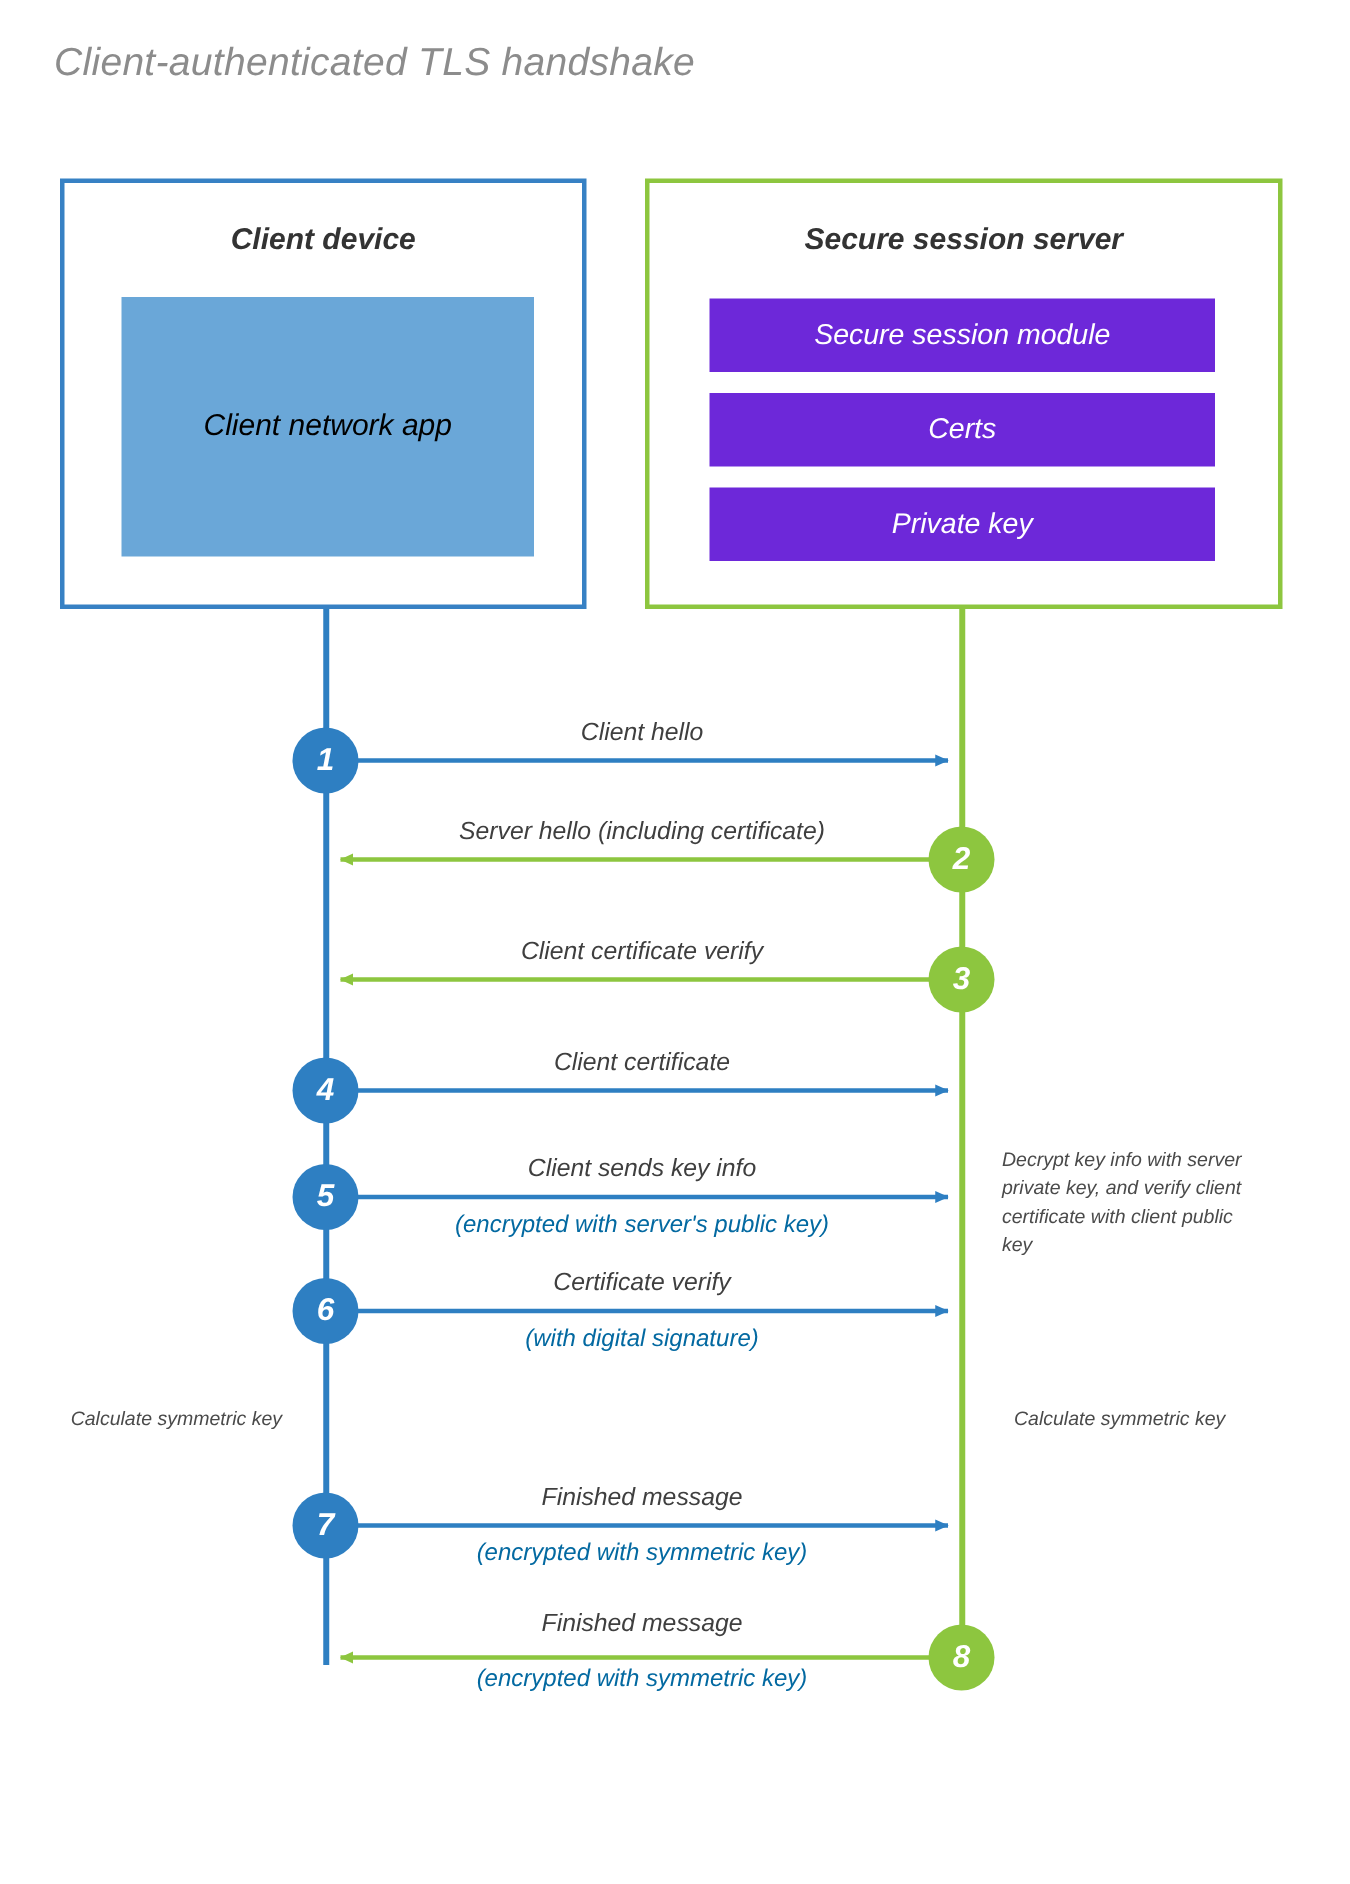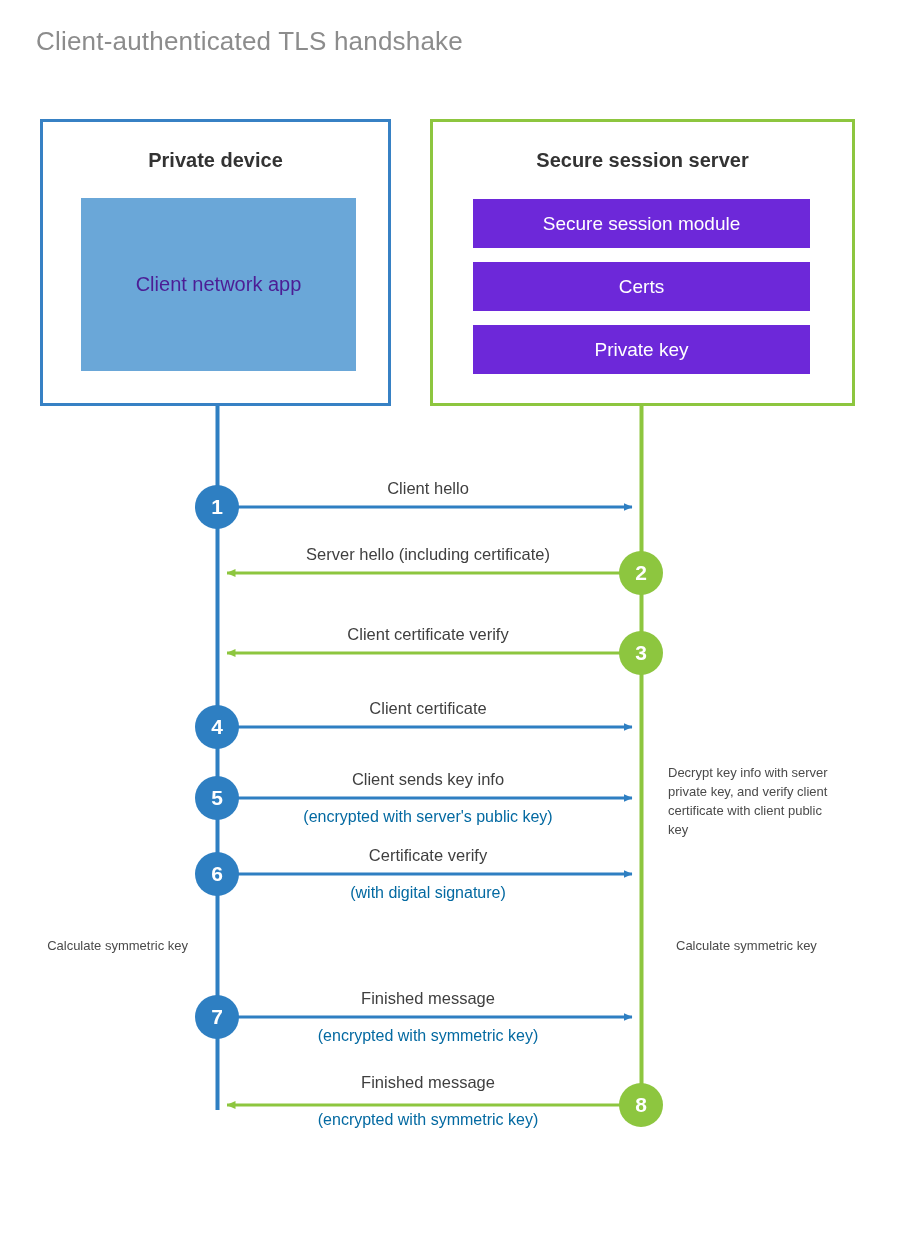--- a/index.html
+++ b/index.html
@@ -11,20 +11,21 @@
     width: 900px;
     height: 1256px;
     font-family: "Liberation Sans", sans-serif;
     color: #3f3f3f;
     overflow: hidden;
   }
   #stage {
     position: relative;
     width: 782px;
     height: 1256px;
+    font-style: italic;
   }
   #diagram-svg {
     position: absolute;
     left: 0;
     top: 0;
   }
 
   
   .page-title {
     position: absolute;
@@ -69,21 +70,21 @@
   }
 
   
   .client-app {
     position: absolute;
     left: 38px;
     top: 76px;
     width: 275px;
     height: 173px;
     background: #6aa7d8;
-    color: #4c1d95;
+    color: #000000;
     font-size: 20px;
     display: flex;
     align-items: center;
     justify-content: center;
     text-align: left;
     line-height: 1.35;
   }
   .server-module {
     position: absolute;
     left: 40px;
@@ -178,21 +179,21 @@
     <line x1="219" y1="874" x2="632" y2="874" stroke="#2e7fc2" stroke-width="3" marker-end="url(#arrow-blue)"></line>
 
     <line x1="219" y1="1017" x2="632" y2="1017" stroke="#2e7fc2" stroke-width="3" marker-end="url(#arrow-blue)"></line>
 
     <line x1="640" y1="1105" x2="227" y2="1105" stroke="#8dc63f" stroke-width="3" marker-end="url(#arrow-green)"></line>
   </svg>
 
   <div class="page-title">Client-authenticated TLS handshake</div>
 
   <div class="actor-box" id="client-box">
-    <div class="actor-title">Private device</div>
+    <div class="actor-title">Client device</div>
     <div class="client-app">Client network app</div>
   </div>
 
   <div class="actor-box" id="server-box">
     <div class="actor-title">Secure session server</div>
     <div class="server-module" id="server-module-0">Secure session module</div>
     <div class="server-module" id="server-module-2">Private key</div>
     <div class="server-module" id="server-module-1">Certs</div>
   </div>
 

